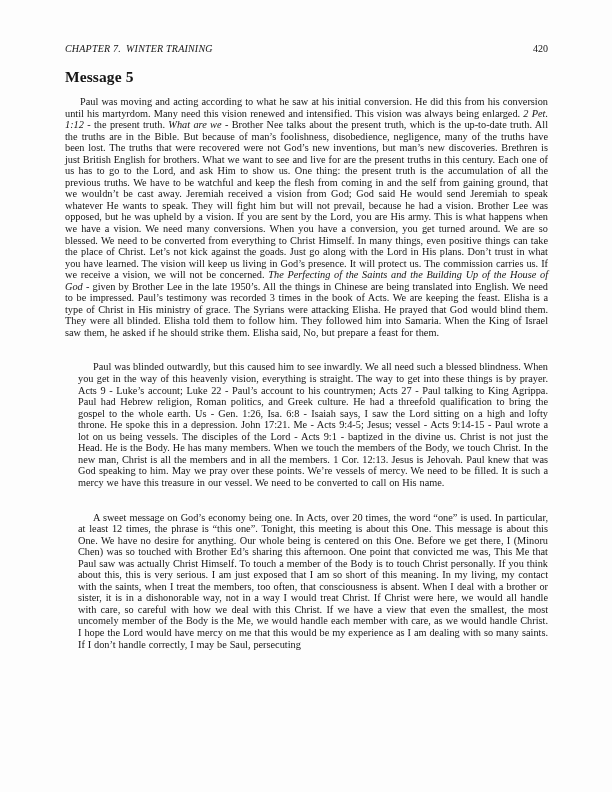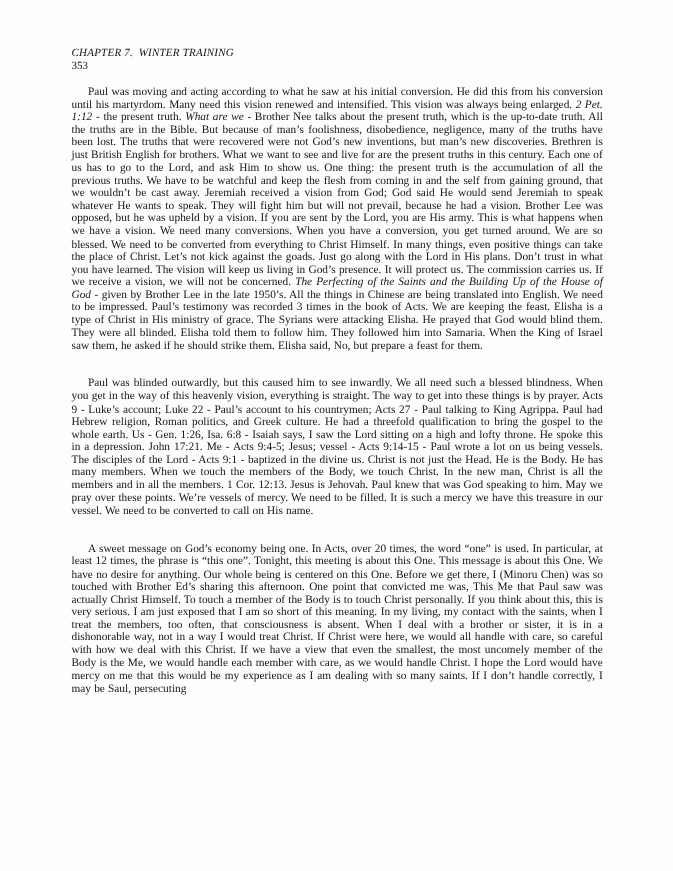--- a/index.html
+++ b/index.html
@@ -20,21 +20,20 @@
     position: absolute;
     left: 65px; top: 43px;
     width: 483px;
   }
   .running-header {
     display: flex;
     justify-content: space-between;
     align-items: baseline;
     font-size: 10px;
     line-height: 12px;
-    flex-direction: column;
   }
   .running-header .chapter {
     font-style: italic;
     letter-spacing: 0.2px;
   }
   .running-header .pagenum {
     font-style: normal;
   }
   h1 {
     font-size: 15.5px;
@@ -46,34 +45,35 @@
   h1.h-first  { margin-top: 13px; }
   h1.h-later  { margin-top: 21px; }
   p.para {
     margin: 11px 0 0 0;
     font-size: 10.3px;
     line-height: 11.55px;
     text-align: justify;
     text-indent: 15px;
     word-spacing: 0.3px;
   }
-  p.para + p.para { margin-top: 23px; }
+  p.para + p.para { margin-top: 23px; margin-left: 13px; }
   .it { font-style: italic; }
 </style>
 </head>
 <body>
 
 <div class="page">
   <div class="content">
 
     <div class="running-header">
       <span class="chapter">CHAPTER 7. WINTER TRAINING</span>
-      <span class="pagenum">353</span>
+      <span class="pagenum">420</span>
     </div>
 
+    <h1 class="h-first">Message 5</h1>
 
     <p class="para"><span>Paul was moving and acting according to what he saw at his initial conversion. He did this from his conversion until his martyrdom. Many need this vision renewed and intensified. This vision was always being enlarged. </span><span class="it">2 Pet. 1:12</span><span> - the present truth. </span><span class="it">What are we</span><span> - Brother Nee talks about the present truth, which is the up-to-date truth. All the truths are in the Bible. But because of man’s foolishness, disobedience, negligence, many of the truths have been lost. The truths that were recovered were not God’s new inventions, but man’s new discoveries. Brethren is just British English for brothers. What we want to see and live for are the present truths in this century. Each one of us has to go to the Lord, and ask Him to show us. One thing: the present truth is the accumulation of all the previous truths. We have to be watchful and keep the flesh from coming in and the self from gaining ground, that we wouldn’t be cast away. Jeremiah received a vision from God; God said He would send Jeremiah to speak whatever He wants to speak. They will fight him but will not prevail, because he had a vision. Brother Lee was opposed, but he was upheld by a vision. If you are sent by the Lord, you are His army. This is what happens when we have a vision. We need many conversions. When you have a conversion, you get turned around. We are so blessed. We need to be converted from everything to Christ Himself. In many things, even positive things can take the place of Christ. Let’s not kick against the goads. Just go along with the Lord in His plans. Don’t trust in what you have learned. The vision will keep us living in God’s presence. It will protect us. The commission carries us. If we receive a vision, we will not be concerned. </span><span class="it">The Perfecting of the Saints and the Building Up of the House of God</span><span> - given by Brother Lee in the late 1950’s. All the things in Chinese are being translated into English. We need to be impressed. Paul’s testimony was recorded 3 times in the book of Acts. We are keeping the feast. Elisha is a type of Christ in His ministry of grace. The Syrians were attacking Elisha. He prayed that God would blind them. They were all blinded. Elisha told them to follow him. They followed him into Samaria. When the King of Israel saw them, he asked if he should strike them. Elisha said, No, but prepare a feast for them.</span></p>
 
     <p class="para"><span>Paul was blinded outwardly, but this caused him to see inwardly. We all need such a blessed blindness. When you get in the way of this heavenly vision, everything is straight. The way to get into these things is by prayer. Acts 9 - Luke’s account; Luke 22 - Paul’s account to his countrymen; Acts 27 - Paul talking to King Agrippa. Paul had Hebrew religion, Roman politics, and Greek culture. He had a threefold qualification to bring the gospel to the whole earth. Us - Gen. 1:26, Isa. 6:8 - Isaiah says, I saw the Lord sitting on a high and lofty throne. He spoke this in a depression. John 17:21. Me - Acts 9:4-5; Jesus; vessel - Acts 9:14-15 - Paul wrote a lot on us being vessels. The disciples of the Lord - Acts 9:1 - baptized in the divine us. Christ is not just the Head. He is the Body. He has many members. When we touch the members of the Body, we touch Christ. In the new man, Christ is all the members and in all the members. 1 Cor. 12:13. Jesus is Jehovah. Paul knew that was God speaking to him. May we pray over these points. We’re vessels of mercy. We need to be filled. It is such a mercy we have this treasure in our vessel. We need to be converted to call on His name.</span></p>
 
 
     <p class="para"><span>A sweet message on God’s economy being one. In Acts, over 20 times, the word “one” is used. In particular, at least 12 times, the phrase is “this one”. Tonight, this meeting is about this One. This message is about this One. We have no desire for anything. Our whole being is centered on this One. Before we get there, I (Minoru Chen) was so touched with Brother Ed’s sharing this afternoon. One point that convicted me was, This Me that Paul saw was actually Christ Himself. To touch a member of the Body is to touch Christ personally. If you think about this, this is very serious. I am just exposed that I am so short of this meaning. In my living, my contact with the saints, when I treat the members, too often, that consciousness is absent. When I deal with a brother or sister, it is in a dishonorable way, not in a way I would treat Christ. If Christ were here, we would all handle with care, so careful with how we deal with this Christ. If we have a view that even the smallest, the most uncomely member of the Body is the Me, we would handle each member with care, as we would handle Christ. I hope the Lord would have mercy on me that this would be my experience as I am dealing with so many saints. If I don’t handle correctly, I may be Saul, persecuting</span></p>
 
   </div>
 </div>

